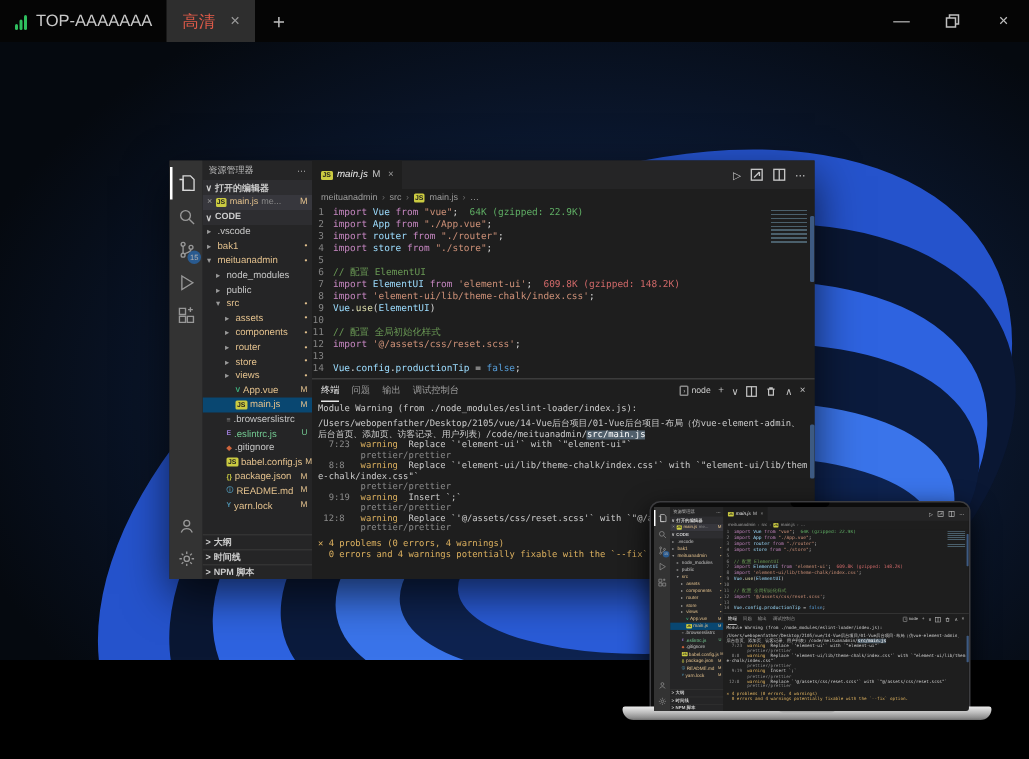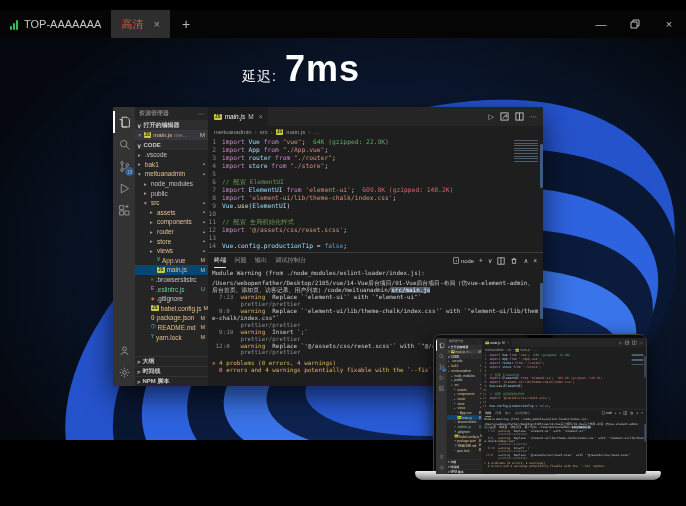--- a/index.html
+++ b/index.html
@@ -1,20 +1,20 @@
 <!DOCTYPE html>
 <html><head>
 <meta charset="utf-8">
 <style>
   html,body{margin:0;padding:0;background:#000;width:686px;height:506px;overflow:hidden;
     font-family:"Liberation Sans",sans-serif;-webkit-font-smoothing:antialiased;}
   .stage{position:relative;width:686px;height:506px;background:#000;overflow:hidden;}
 
   
-  .tabbar{position:absolute;left:0;top:10px;width:100%;height:28px;background:#050505;display:flex;align-items:stretch;z-index:10;}
+  .tabbar{position:absolute;left:0;top:0;width:100%;height:28px;background:#050505;display:flex;align-items:stretch;z-index:10;}
   .btab{display:flex;align-items:center;gap:6px;padding:0 10px;font-size:11px;color:#c9c9c9;}
   .btab.active{background:#2e2e2e;border-radius:0;justify-content:center;}
   .btab .tlabel2{color:#dd5a49;}
   .btab .bclose{color:#9a9a9a;font-size:11px;margin-left:4px;}
   .newtab{display:flex;align-items:center;padding:0 12px;color:#bbb;font-size:14px;}
   .winctrls{margin-left:auto;display:flex;align-items:center;}
   .wbtn{width:34px;height:28px;display:flex;align-items:center;justify-content:center;color:#c0c0c0;font-size:11px;}
   .charticon{display:flex;align-items:flex-end;gap:1px;height:11px;}
   .charticon i{display:block;width:2px;background:#2fbf5f;border-radius:1px;}
 
@@ -140,24 +140,20 @@
       <ellipse cx="370" cy="300" rx="330" ry="190" fill="#2553cc" transform="rotate(-28 370 300)"></ellipse>
       <ellipse cx="395" cy="315" rx="300" ry="165" fill="#0a1733" transform="rotate(-24 395 315)"></ellipse>
       <ellipse cx="400" cy="320" rx="270" ry="140" fill="#2e63e0" transform="rotate(-20 400 320)"></ellipse>
       <ellipse cx="420" cy="330" rx="240" ry="115" fill="#0b1b3d" transform="rotate(-16 420 330)"></ellipse>
       <ellipse cx="430" cy="340" rx="210" ry="92" fill="#3a74ea" transform="rotate(-12 430 340)"></ellipse>
       <ellipse cx="445" cy="350" rx="180" ry="70" fill="#0e2350" transform="rotate(-8 445 350)"></ellipse>
       <ellipse cx="455" cy="355" rx="150" ry="52" fill="#2a5cd8" transform="rotate(-4 455 355)"></ellipse>
     </svg>
   </div>
 
-  <div class="latency">
-    <span class="lab">延迟:</span>
-    <span class="val">7ms</span>
-  </div>
 
   <div class="vsc">
 
     <div class="actbar">
       <div class="aicon active">
         <svg viewBox="0 0 16 16">
             <path d="M5 1.5h6l3 3v9H5z"></path>
             <path d="M2 4.5h3v9h6"></path>
           </svg>
       </div>

